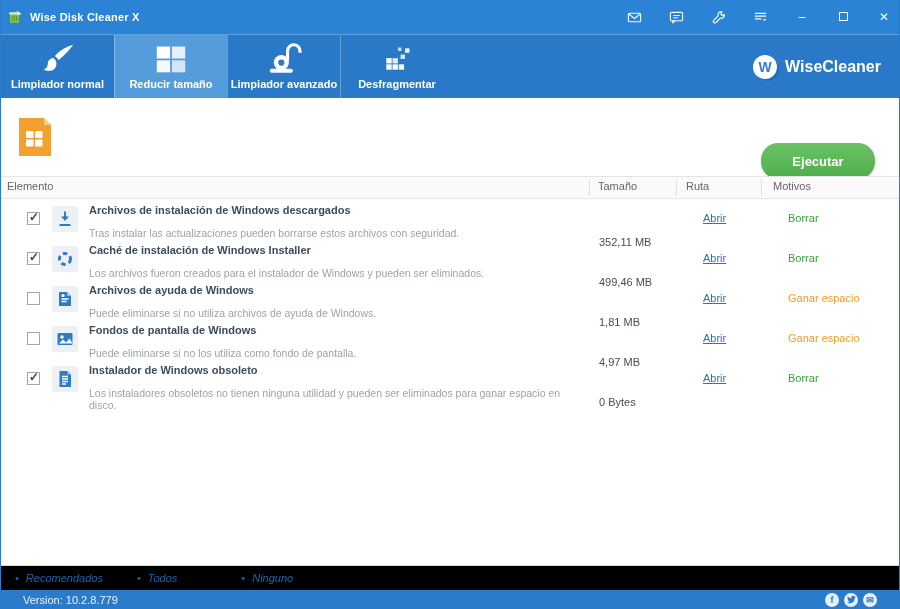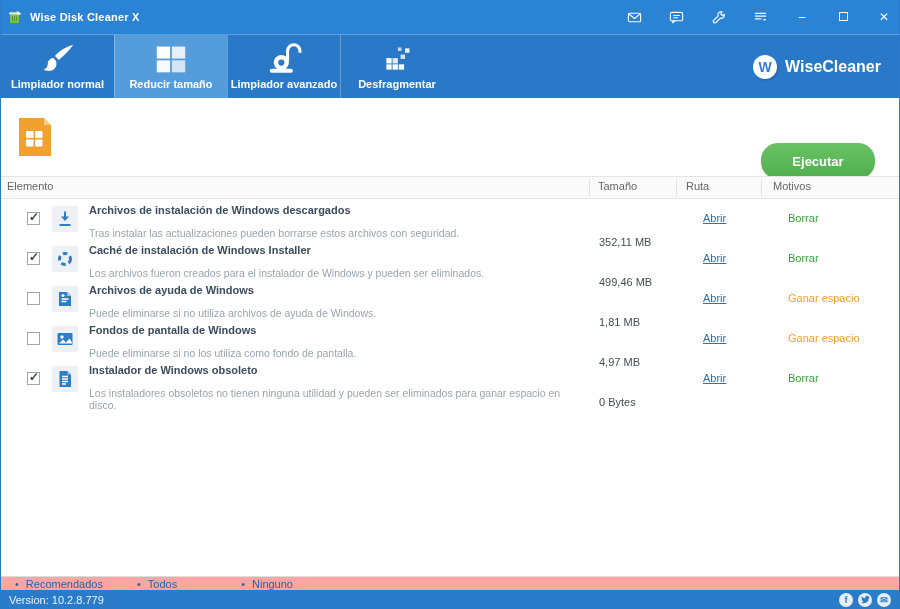--- a/index.html
+++ b/index.html
@@ -51,26 +51,26 @@
   .rowtext { position:absolute; left:88px; top:5px; width:480px; }
   .rowtitle { font-size:11px; font-weight:bold; color:#3c4c5c; }
   .rowdesc { font-size:10.5px; color:#9aa4ac; margin-top:11px; }
   .rowsize { position:absolute; left:598px; top:13px; font-size:11px; color:#474c51;margin-top:24px; }
   .rowlink { position:absolute; left:702px; top:13px; font-size:11px; color:#2d73b8; text-decoration:underline; cursor:pointer; }
   .rowmotivo { position:absolute; left:787px; top:13px; font-size:11px; }
   .rowmotivo.green { color:#39a039; }
   .rowmotivo.orange { color:#f09b2d; }
 
   
-  .selbar { position:absolute; left:0; right:0; bottom:19px; height:14px; background:#fca5a5; border-top:1px solid #dcdcdc; display:flex; align-items:center; padding-left:12px; }
+  .selbar { position:absolute; left:0; right:0; bottom:19px; height:25px; background:#000000; border-top:1px solid #dcdcdc; display:flex; align-items:center; padding-left:12px;font-style:italic; }
   .sellink { font-size:11px; color:#1f62ae; cursor:pointer; display:flex; align-items:center; }
   .sellink::before { content:"•"; color:#1f62ae; margin-right:7px; font-size:11px; }
   .sl0 { margin-left:2px; } .sl1 { margin-left:34px; } .sl2 { margin-left:64px;text-align:right; }
 
-  .statusbar { position:absolute; left:0; right:0; bottom:0; height:19px; background:#2a7bc9; display:flex; align-items:center; padding:0 8px; }
+  .statusbar { position:absolute; left:0; right:0; bottom:0; height:19px; background:#2a7bc9; display:flex; align-items:center; padding:0 22px; }
   .version { color:#eaf3fb; font-size:11px; }
   .socials { margin-left:auto; display:flex; align-items:center; gap:5px; }
   .soc { width:14px; height:14px; border-radius:50%; background:rgba(255,255,255,.88); color:#2a7bc9; font-size:9px; font-weight:bold; display:flex; align-items:center; justify-content:center; cursor:pointer; }
 </style>
 </head>
 <body>
 
 <div id="app">
 
   <div class="titlebar">

